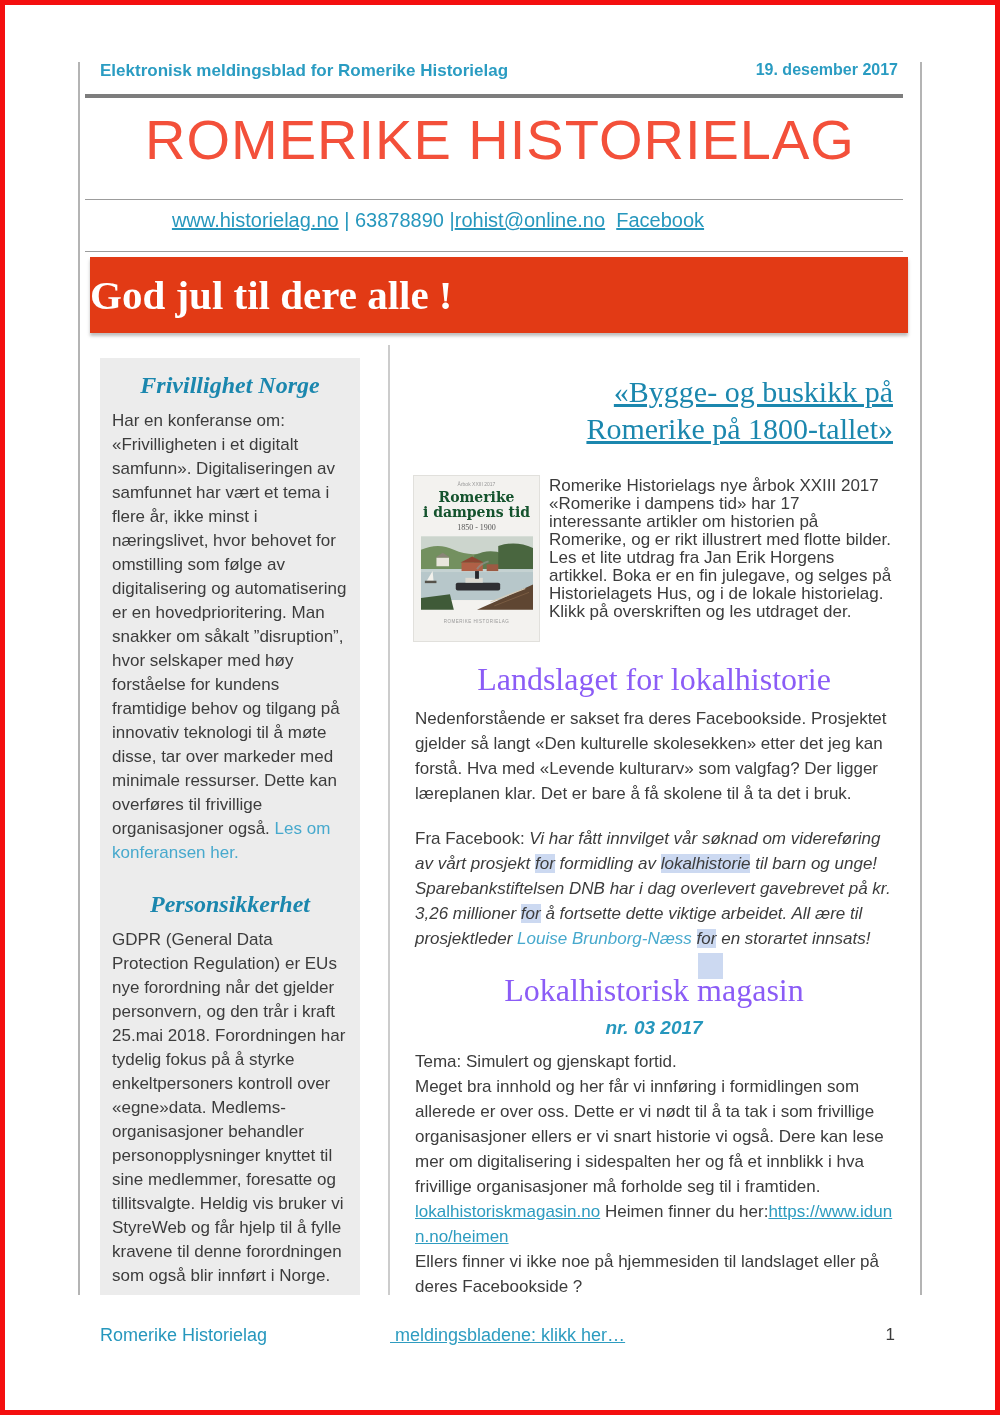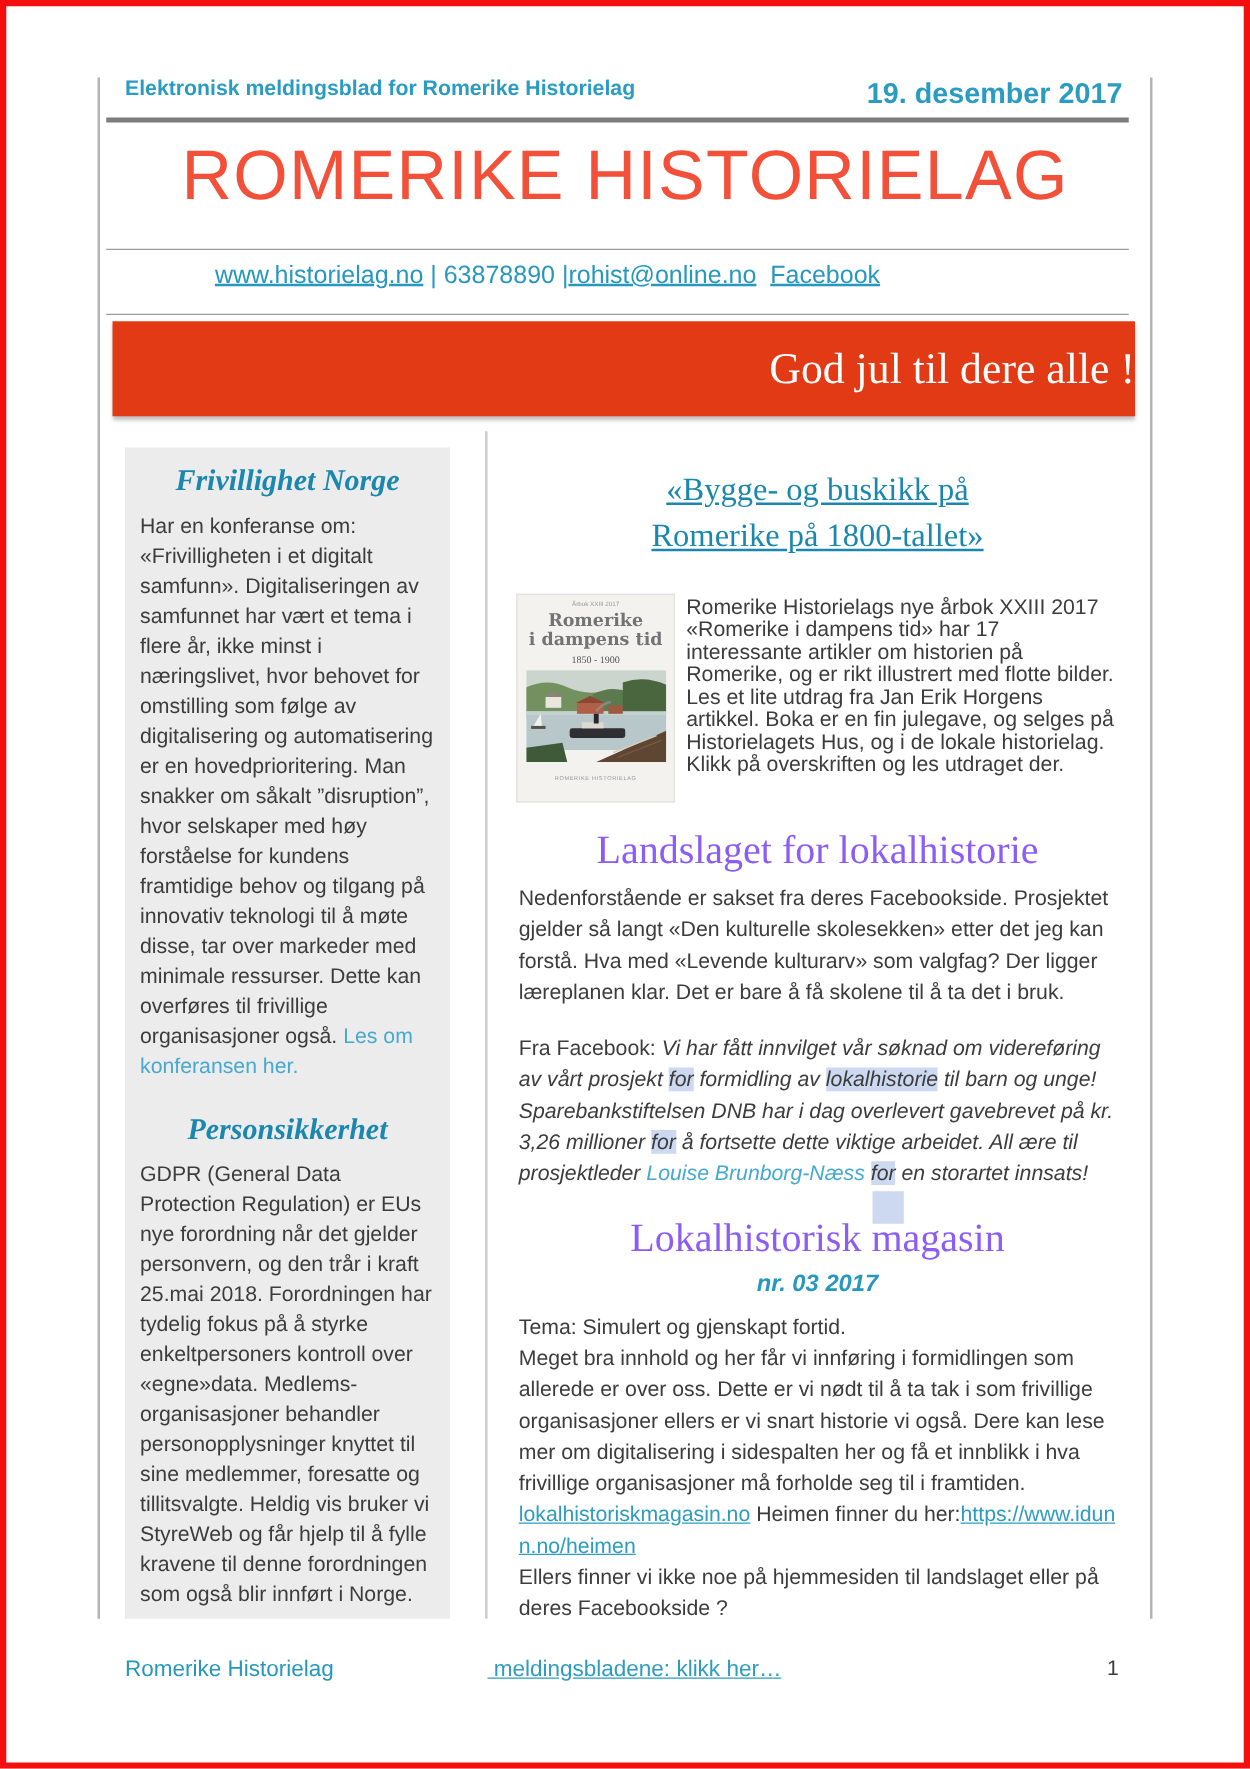--- a/index.html
+++ b/index.html
@@ -2,57 +2,57 @@
 <html><head>
 <meta charset="utf-8">
 <style>
   html,body{margin:0;padding:0;background:#fff;}
   .page{position:relative;width:1000px;height:1415px;box-sizing:border-box;
         border:5px solid #f40f0f;background:#fff;overflow:hidden;
         font-family:"Liberation Sans",sans-serif;color:#3c3c3c;}
   .abs{position:absolute;}
   
   .kicker{left:95px;top:56px;font-size:17px;font-weight:600;color:#2a9cc2;}
-  .mdate{right:97px;top:56px;font-size:23px;font-weight:600;color:#2a9cc2;}
+  .mdate{right:97px;top:56px;font-size:16px;font-weight:600;color:#2a9cc2;}
   .rule{background:#9c9c9c;height:1px;left:80px;width:818px;}
   .rule.thick{top:89px;height:4px;background:#7d7d7d;}
   .rule.r1{top:194px;}
   .rule.r2{top:246px;}
   .nl-title{left:0;top:102px;width:990px;text-align:center;font-size:56px;
         font-weight:300;letter-spacing:1px;color:#f3503a;}
   .contact{left:0;top:204px;width:866px;text-align:center;font-size:20px;
         color:#2697bd;white-space:pre;}
   .contact .u{text-decoration:underline;color:#2697bd;cursor:pointer;}
   
   .banner{left:85px;top:252px;width:818px;height:76px;background:#e23a15;
         box-shadow:0 3px 3px rgba(110,110,110,.45);}
-  .banner span{display:block;text-align:right;line-height:76px;color:#fff;
-        font-family:"Liberation Serif",serif;font-size:35px;}
+  .banner span{display:block;text-align:left;line-height:76px;color:#fff;
+        font-family:"Liberation Serif",serif;font-size:41px;font-weight:bold;}
   
   .vline{top:57px;width:2px;height:1233px;background:#b4b4b4;}
   .vl-left{left:73px;}  .vl-right{left:915px;}
   .divider{left:383px;top:340px;width:2px;height:950px;background:#ccc;}
   
   .sidebar{left:95px;top:353px;width:260px;height:937px;background:#ececec;
         box-sizing:border-box;padding:14px 12px;}
   .sidebar h2{font-family:"Liberation Serif",serif;font-style:italic;font-weight:bold;
         font-size:24px;color:#1b87ae;text-align:center;margin:0 0 10px;}
   .sidebar p{font-size:17px;line-height:24px;margin:0 0 26px;}
   .plink{color:#47a9cd;cursor:pointer;}
   
   .main{left:410px;top:368px;width:478px;}
-  .a1-title{display:block;font-family:"Liberation Serif",serif;font-size:26px;
-        font-weight:500;color:#1b87ae;text-align:center;text-decoration:underline;
+  .a1-title{display:block;font-family:"Liberation Serif",serif;font-size:30px;
+        font-weight:500;color:#1b87ae;text-align:right;text-decoration:underline;
         line-height:37px;margin:0 0 28px;cursor:pointer;}
   .a1-row{display:flex;gap:9px;margin-left:-2px;}
   .book{width:127px;height:167px;flex:none;background:#f3f2ef;border:1px solid #e1e0dc;
         box-sizing:border-box;text-align:center;overflow:hidden;}
   .b-top{font-size:5px;color:#999;margin-top:5px;}
   .b-t1,.b-t2{font-family:"DejaVu Serif",serif;font-weight:bold;font-size:14px;
-        color:#737373;line-height:15px;}
+        color:#14532d;line-height:15px;}
   .b-t1{margin-top:3px;}
   .b-years{font-size:8px;color:#555;margin-top:3px;font-family:"Liberation Serif",serif;}
   .b-paint{width:112px;height:74px;margin-top:4px;display:inline-block;}
   .b-pub{font-size:4.5px;color:#999;margin-top:5px;letter-spacing:.5px;}
   .a1-body{font-size:17px;line-height:18px;margin:2px 0 12px;}
   .sec-title{font-family:"Liberation Serif",serif;font-size:32px;font-weight:500;
         color:#8b5cf6;text-align:center;margin:18px 0 8px;line-height:38px;}
   .body{font-size:17px;line-height:25px;margin:0 0 20px;}
   .fbp{font-style:italic;}
   .fb-prefix{font-style:normal;}

